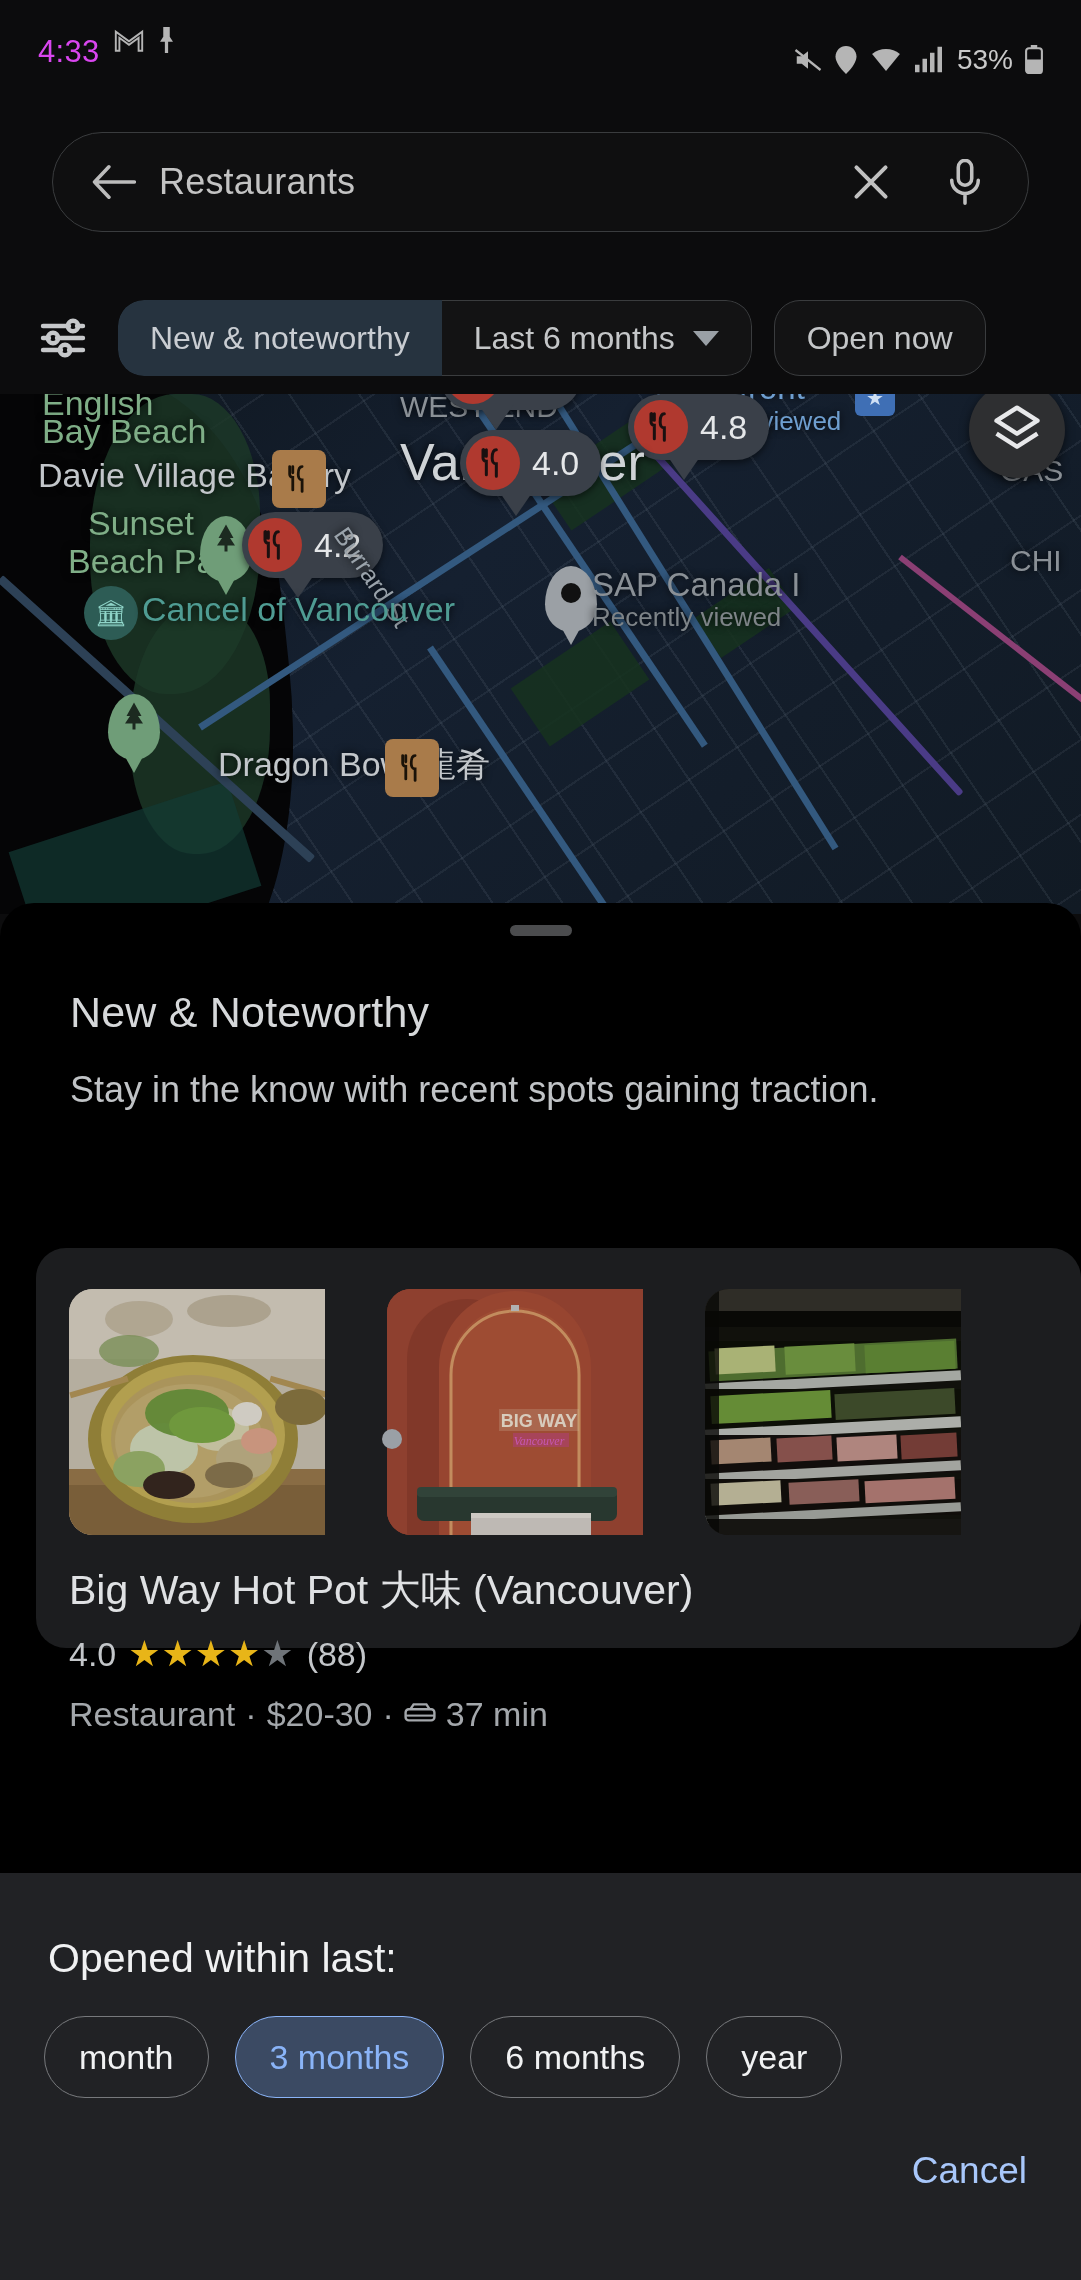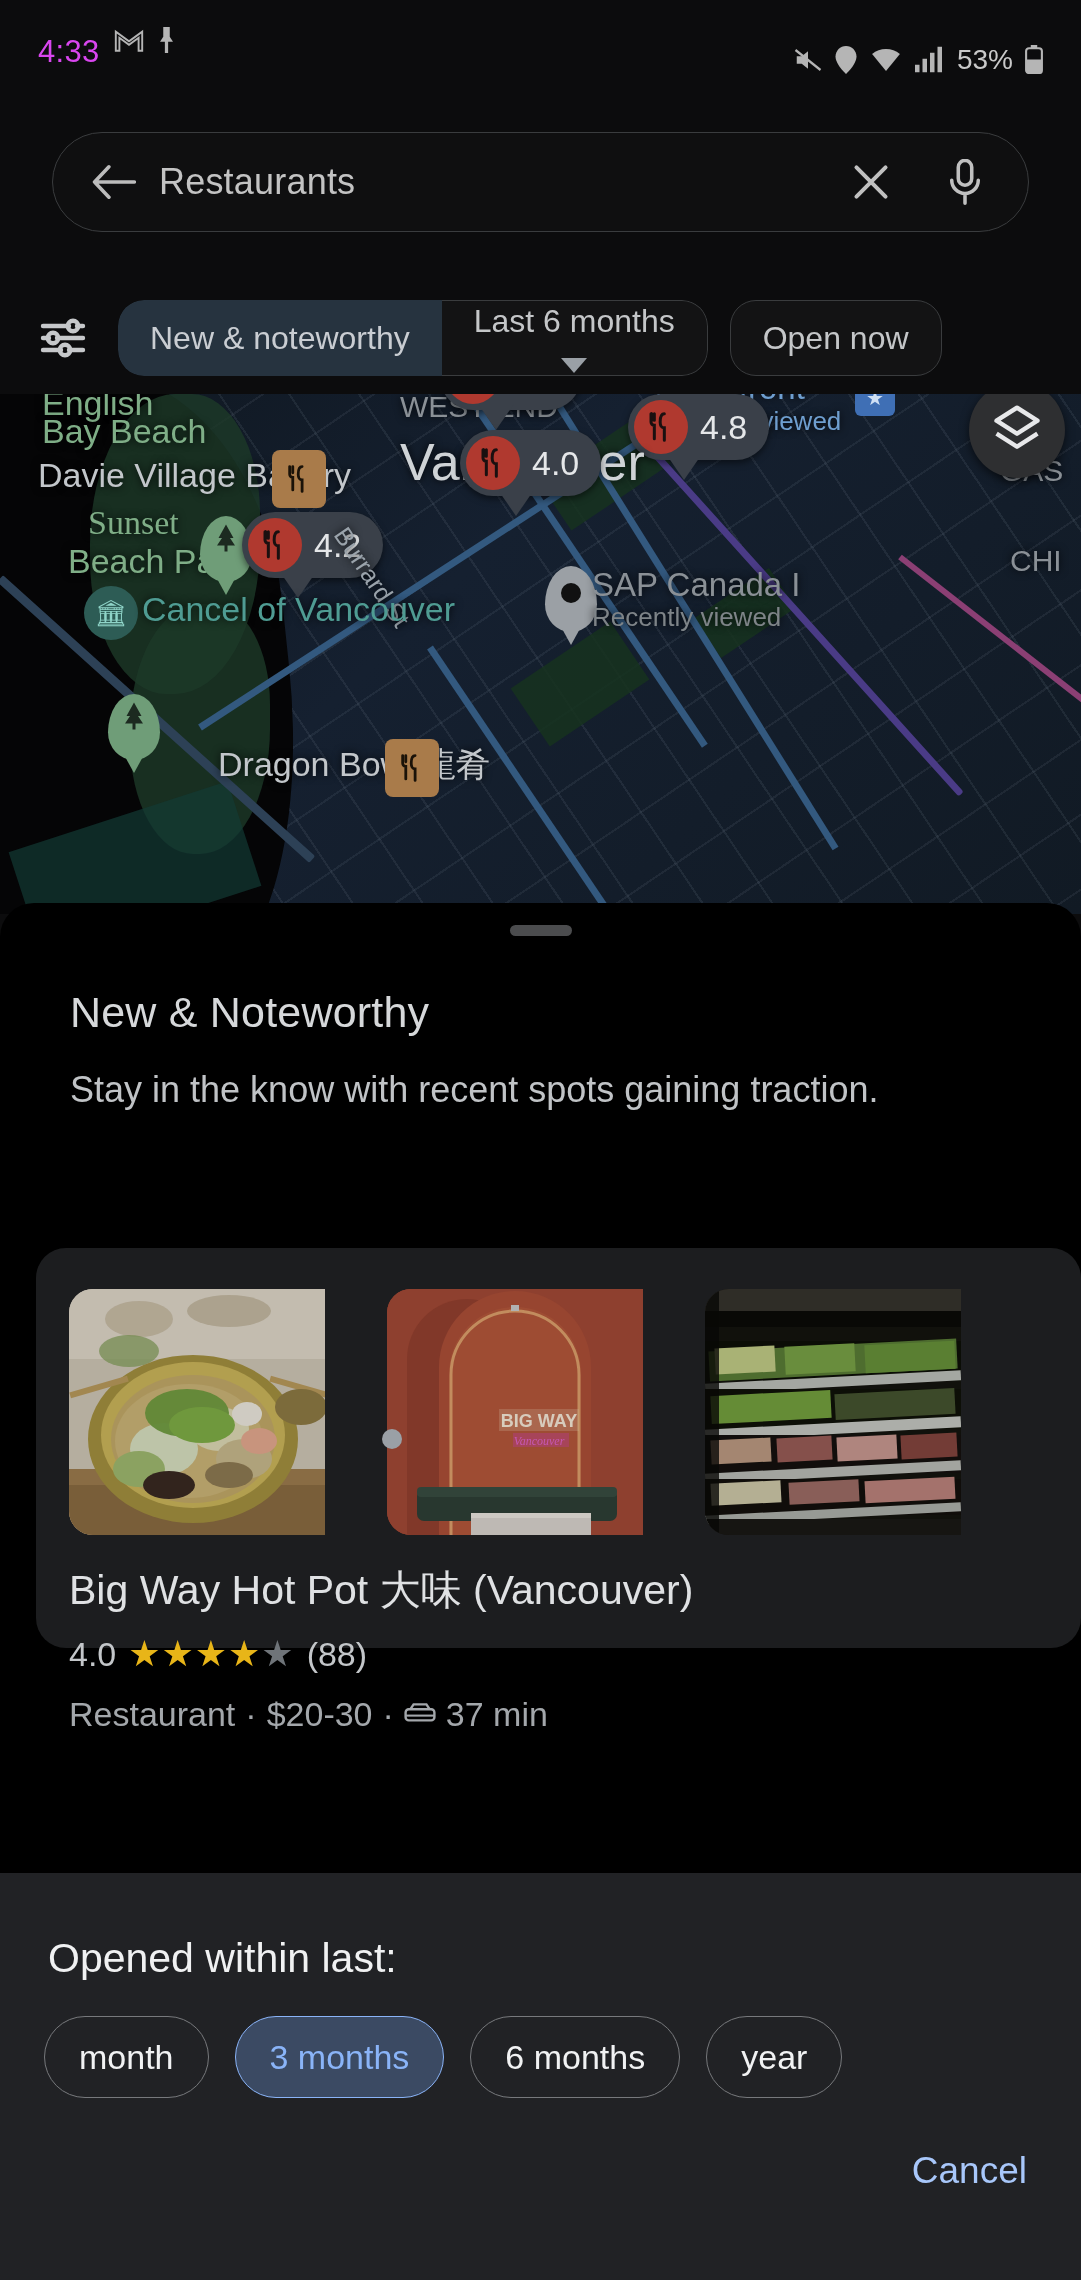--- a/index.html
+++ b/index.html
@@ -26,21 +26,21 @@
   .search-text { flex:1; color:#c3c3c3; font-size:36px; margin-left:14px; letter-spacing:.2px; }
   .sb-btn { width:66px; height:66px; display:flex; align-items:center; justify-content:center; }
 
   
   .chipbar { position:absolute; top:294px; left:0; width:1081px; height:88px; display:flex; align-items:center; gap:0; padding-left:32px; }
   .tune { width:62px; height:62px; display:flex; align-items:center; justify-content:center; margin-right:24px; }
   .chip-group { display:flex; align-items:stretch; border-radius:26px; overflow:hidden; }
   .chip { height:76px; display:flex; align-items:center; justify-content:center; padding:0 32px;
     font-size:32px; color:#c4c6c8; white-space:nowrap; }
   .chip-sel { background:#26333f; color:#c9cdd2; border-radius:26px 0 0 26px; }
-  .chip-drop { background:#131314; border:1.5px solid #3a3c3e; border-left:none; border-radius:0 26px 26px 0; gap:18px;flex-direction:column; }
+  .chip-drop { background:#131314; border:1.5px solid #3a3c3e; border-left:none; border-radius:0 26px 26px 0; gap:18px; }
   .chip-plain { background:#131314; border:1.5px solid #3a3c3e; border-radius:26px; margin-left:22px; }
   .caret { width:0;height:0;border-left:13px solid transparent;border-right:13px solid transparent;border-top:15px solid #9aa0a6; }
 
   
   .map { position:absolute; top:394px; left:0; width:1081px; height:520px; overflow:hidden; background:#141c26; }
   .map-base { position:absolute; inset:0; background:
       linear-gradient(135deg,#0f1720 0%,#152030 40%,#111a24 100%); }
   .water { position:absolute; left:-40px; top:-20px; width:330px; height:620px; background:#050506;
     border-radius:0 50% 40% 0 / 0 40% 50% 0; transform:rotate(-6deg); }
   .grid-lines { position:absolute; inset:-120px; opacity:.55;
@@ -256,21 +256,21 @@
       </span>
       <span class="pill-val">4.0</span>
     </div>
 
     <div class="map-label" style="left:38px; top:62px; font-size:34px; color:#c2c6ca;">Davie Village Bakery</div>
     <div class="poi-box" style="left:272px; top:56px;">
       <svg width="28" height="30" viewBox="0 0 18 18">
           <path d="M3 1v5a2 2 0 002 2v8M5 1v4M11 1c-1.5 0-2.5 2-2.5 5s1 3.5 2.5 3.5V17" stroke="#1a1208" stroke-width="1.8" fill="none" stroke-linecap="round"></path>
         </svg>
     </div>
-    <div class="map-label lbl-park" style="left:88px; top:110px; font-size:34px;font-family:Liberation Serif, serif;">Sunset</div>
+    <div class="map-label lbl-park" style="left:88px; top:110px; font-size:34px;">Sunset</div>
     <div class="map-label lbl-park" style="left:68px; top:148px; font-size:34px;">Beach Park</div>
     <div class="pin-green" style="left:200px; top:122px;">
       <svg width="26" height="30" viewBox="0 0 16 20">
           <path d="M8 1l5 9H3zM8 6l6 9H2z" fill="#1c2a20"></path>
           <rect x="7" y="13" width="2" height="6" fill="#1c2a20"></rect>
         </svg>
     </div>
     <div class="pill" style="left:242px; top:118px;">
       <span class="pill-ic">
         <svg width="30" height="30" viewBox="0 0 18 18">

